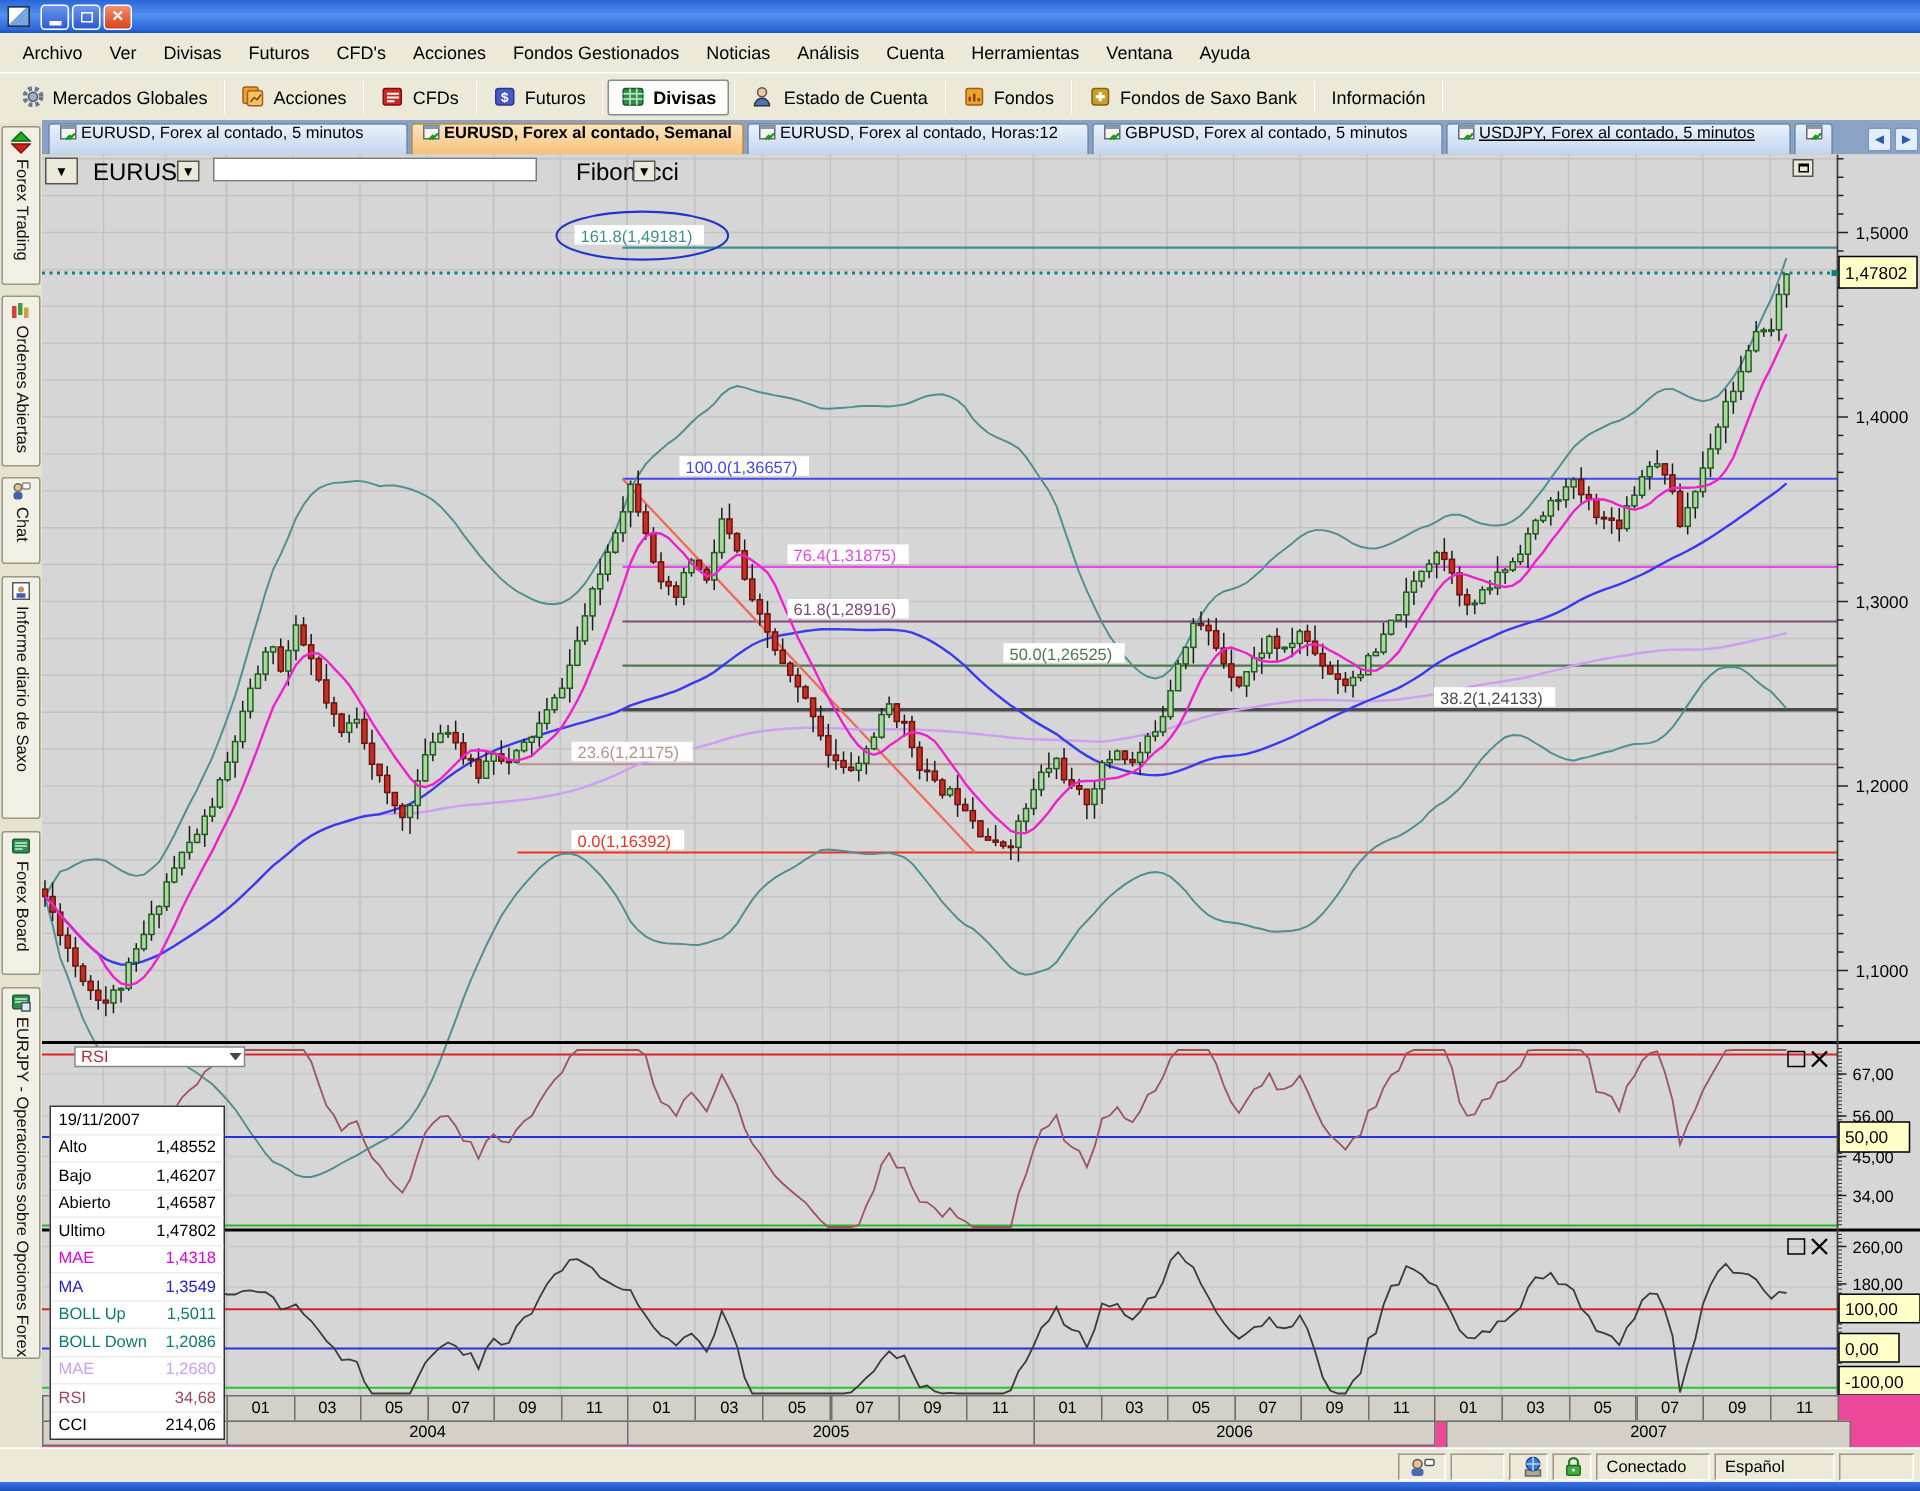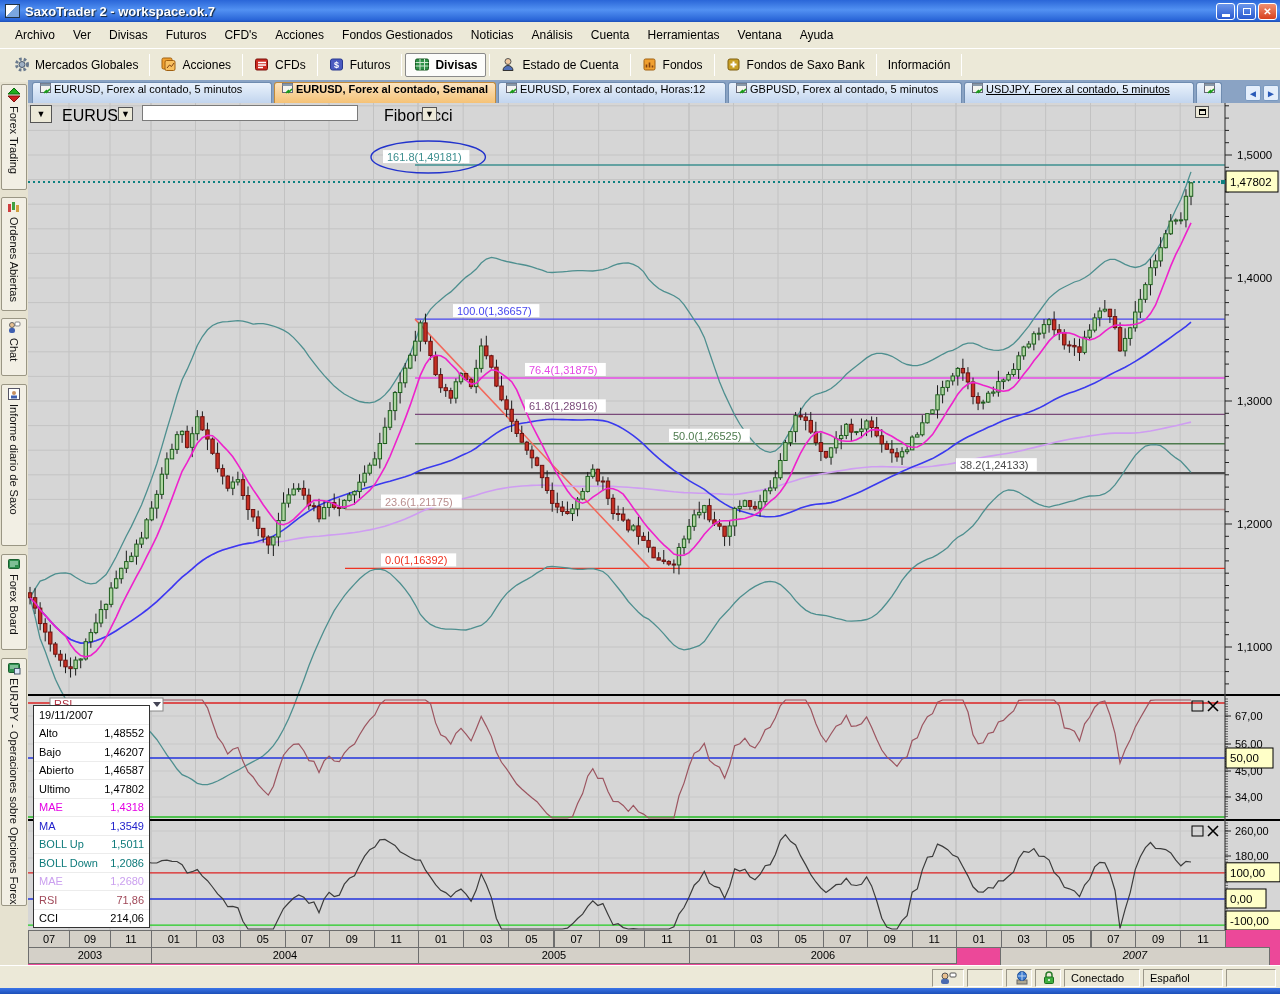--- a/index.html
+++ b/index.html
@@ -35,38 +35,37 @@
 .side-tab{position:absolute;left:1px;width:26px;border:1px solid #9a9684;border-radius:2px;background:#f2efe4;display:flex;flex-direction:column;align-items:center;padding-top:2px;overflow:hidden;}
 .side-tab .vlabel{writing-mode:vertical-rl;font-size:11px;margin-top:3px;white-space:nowrap;color:#111;}
 .side-icon{display:inline-flex;flex:none;}
 
 #chart-wrap{position:absolute;left:28px;top:103px;width:1252px;height:827px;background:#d6d6d6;}
 #chart-svg{position:absolute;left:0;top:0;}
 .chart-btn{position:absolute;background:#ece9d8;border:1px solid #555;display:flex;align-items:center;justify-content:center;font-size:9px;z-index:3;}
 #symbol-label,#study-label{position:absolute;z-index:3;font-size:16px;}
 #chart-input{position:absolute;left:114px;top:2px;width:216px;height:16px;background:#fff;border:1px solid #7a7a7a;z-index:3;font-size:11px;padding:0 3px;}
 
-#tooltip{position:absolute;left:5px;top:602px;width:117px;height:223px;background:#fff;border:1px solid #333;z-index:6;display:flex;flex-direction:column;font-size:11px;}
+#tooltip{position:absolute;left:5px;top:634px;width:117px;height:223px;background:#fff;border:1px solid #333;z-index:6;display:flex;flex-direction:column;font-size:11px;}
 .tt-date{flex:1;display:flex;align-items:center;padding:0 5px;}
 .tt-row{flex:1;display:flex;align-items:center;padding:0 5px;border-top:1px solid #ececec;}
 .tt-val{margin-left:auto;}
 
 #xaxis{position:absolute;left:28px;top:930px;width:1252px;height:35px;background:#ec4899;}
 .xcell{position:absolute;border:1px solid #6e6e6e;background:#d4d0c8;text-align:center;font-size:11px;}
 
 #statusbar{position:absolute;left:0;top:965px;width:1280px;height:23px;background:#ece9d8;border-top:1px solid #fff;display:flex;align-items:center;padding:12px 4px;gap:3px;}
 .sb-cell{height:18px;border:1px solid;border-color:#9a9688 #fff #fff #9a9688;display:flex;align-items:center;justify-content:flex-start;padding:0 6px;font-size:11px;gap:3px;}
 #bottom-strip{position:absolute;left:0;top:988px;width:1280px;height:6px;background:linear-gradient(#3a74e8,#1c4fb8);}
 </style>
 </head>
 <body>
 
 <div id="titlebar">
   <span id="app-icon"></span>
-  <span id="title-text">SaxoTrader 2 - workspace.ok.7</span>
   <span class="win-btn">
       <span class="glyph-min"></span>
     </span>
   <span class="win-btn">
       <span class="glyph-restore"></span>
     </span>
   <span class="win-btn close">✕</span>
 </div>
 
 <div id="menubar">
@@ -1081,21 +1080,21 @@
       <div class="tt-row">
         <span style="color: rgb(13, 122, 122); text-align: center;">BOLL Down</span>
         <span class="tt-val" style="color: rgb(13, 122, 122);">1,2086</span>
       </div>
       <div class="tt-row">
         <span style="color: rgb(203, 160, 239);">MAE</span>
         <span class="tt-val" style="color: rgb(203, 160, 239);">1,2680</span>
       </div>
       <div class="tt-row">
         <span style="color: rgb(160, 72, 88);">RSI</span>
-        <span class="tt-val" style="color: rgb(160, 72, 88);">71,86</span>
+        <span class="tt-val" style="color: rgb(160, 72, 88);">34,68</span>
       </div>
       <div class="tt-row">
         <span style="color: rgb(0, 0, 0);">CCI</span>
         <span class="tt-val" style="color: rgb(0, 0, 0);">214,06</span>
       </div>
     </div>
 </div>
 
 <div id="xaxis">
     <div class="xcell" style="left: 0px; top: 0px; width: 42px; height: 18px; line-height: 16px;">07</div>
@@ -1122,21 +1121,21 @@
     <div class="xcell" style="left: 794.5px; top: 0px; width: 45.5px; height: 18px; line-height: 16px;">07</div>
     <div class="xcell" style="left: 839px; top: 0px; width: 45.5px; height: 18px; line-height: 16px;">09</div>
     <div class="xcell" style="left: 883.5px; top: 0px; width: 45.5px; height: 18px; line-height: 16px;">11</div>
     <div class="xcell" style="left: 661px; top: 17px; width: 268px; height: 17px; line-height: 15px;">2006</div>
     <div class="xcell" style="left: 928px; top: 0px; width: 45.8333px; height: 18px; line-height: 16px;">01</div>
     <div class="xcell" style="left: 972.833px; top: 0px; width: 45.8333px; height: 18px; line-height: 16px;">03</div>
     <div class="xcell" style="left: 1017.67px; top: 0px; width: 45.8333px; height: 18px; line-height: 16px;">05</div>
     <div class="xcell" style="left: 1062.5px; top: 0px; width: 45.8333px; height: 18px; line-height: 16px;">07</div>
     <div class="xcell" style="left: 1107.33px; top: 0px; width: 45.8333px; height: 18px; line-height: 16px;">09</div>
     <div class="xcell" style="left: 1152.17px; top: 0px; width: 45.8333px; height: 18px; line-height: 16px;">11</div>
-    <div class="xcell" style="left: 972px; top: 17px; width: 270px; height: 29px; line-height: 15px; font-style: italic;">2007</div>
+    <div class="xcell" style="left: 936px; top: 17px; width: 270px; height: 29px; line-height: 15px;">2007</div>
   </div>
 
 <div id="statusbar">
   <div class="sb-cell" style="flex:1;border:none;"></div>
   <div class="sb-cell" style="width:32px;">
       <span class="side-icon" id="sb-icon-user">
         <svg width="18" height="14">
           <circle cx="6" cy="5" r="3" fill="#e8c090" stroke="#555"></circle>
           <rect x="2" y="8" width="8" height="5" rx="2" fill="#4a6ab0"></rect>
           <rect x="11" y="2" width="6" height="4" rx="1" fill="#fff" stroke="#555"></rect>

